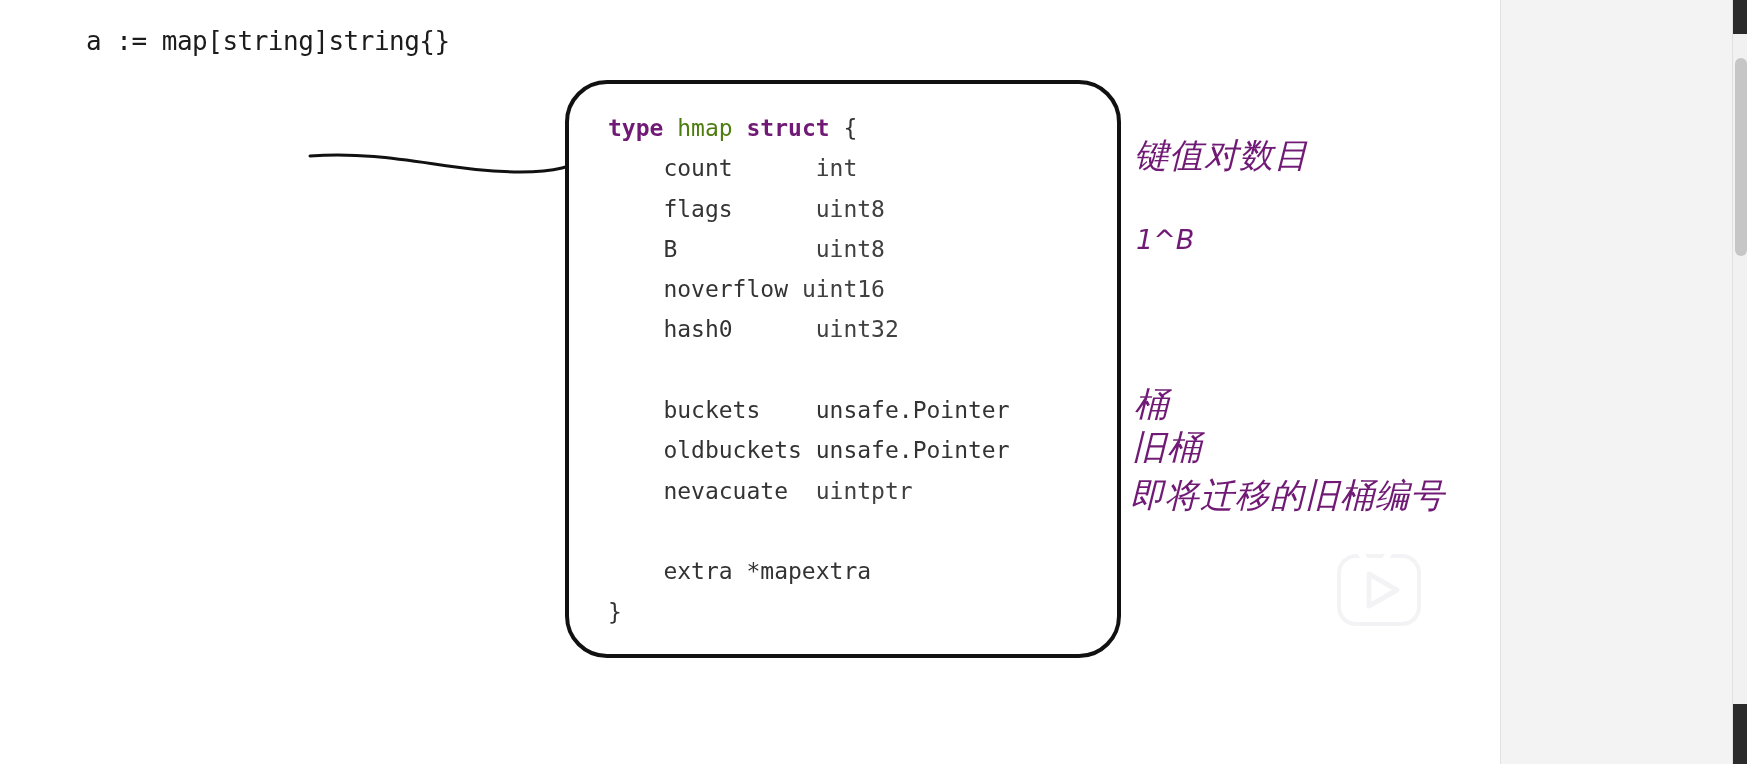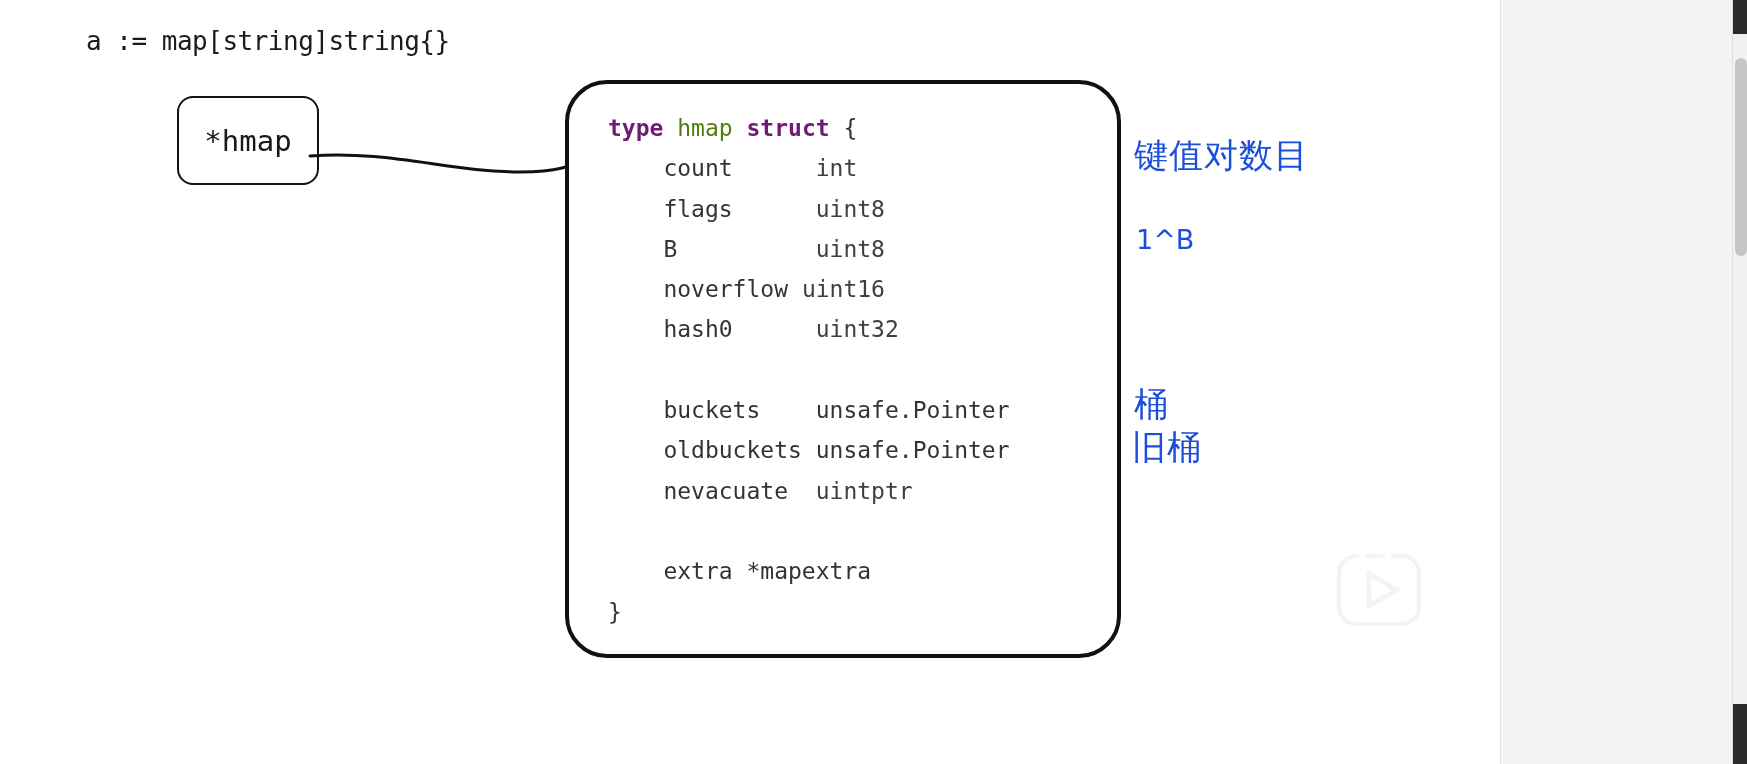--- a/index.html
+++ b/index.html
@@ -118,23 +118,24 @@
   .tok-kw     { color: #701a75; font-weight: bold; }
   .tok-ident  { color: #4d7c0f; }
   .tok-type   { color: #404040; font-weight: normal; }
   .tok-plain  { color: #333333; }
   .tok-punct  { color: #333333; }
 
   
   .annot {
     position: absolute;
     font-family: "DejaVu Serif", serif;
-    color: #1d4ed8;
+    color: #701a75;
     white-space: pre;
     letter-spacing: 1px;
+    font-style: italic;
   }
   #annot-count   { left: 1134px; top: 133px; font-size: 34px; }
   #annot-b       { left: 1136px; top: 224px; font-size: 27px; font-family: "DejaVu Sans", sans-serif; letter-spacing: 0; }
   #annot-buckets { left: 1134px; top: 382px; font-size: 34px; }
   #annot-old     { left: 1132px; top: 425px; font-size: 34px; text-align: right; }
   #annot-nevac   { left: 1130px; top: 473px; font-size: 34px; }
 
   
   #right-gutter {
     position: absolute;
@@ -190,37 +191,35 @@
 </style>
 </head>
 <body>
 
 <div id="canvas">
 
   <div id="slide">
 
     <div id="decl-line">a := map[string]string{}</div>
 
-    <div id="hmap-box">
-      <div id="hmap-label">*hmap</div>
-    </div>
 
     <svg id="arrow-svg" viewBox="0 0 310 70" xmlns="http://www.w3.org/2000/svg">
       <path d="M 10 36 C 90 30, 150 52, 220 52 C 258 52, 272 46, 286 38" fill="none" stroke="#111111" stroke-width="3" stroke-linecap="round"></path>
       <path d="M 270 26 L 290 37 L 268 44" fill="none" stroke="#111111" stroke-width="3" stroke-linecap="round" stroke-linejoin="round"></path>
     </svg>
 
     <div id="struct-box"></div>
 
     <div id="code-block"><div class="code-line"><span class="tok-kw">type </span><span class="tok-ident">hmap </span><span class="tok-kw">struct</span><span class="tok-punct"> {</span></div><div class="code-line"><span class="tok-plain">    count      </span><span class="tok-type">int</span></div><div class="code-line"><span class="tok-plain">    flags      </span><span class="tok-type">uint8</span></div><div class="code-line"><span class="tok-plain">    B          </span><span class="tok-type">uint8</span></div><div class="code-line"><span class="tok-plain">    noverflow </span><span class="tok-type">uint16</span></div><div class="code-line"><span class="tok-plain">    hash0      </span><span class="tok-type">uint32</span></div><div class="code-line blank">&nbsp;</div><div class="code-line"><span class="tok-plain">    buckets    unsafe.Pointer</span></div><div class="code-line"><span class="tok-plain">    oldbuckets unsafe.Pointer</span></div><div class="code-line"><span class="tok-plain">    nevacuate  </span><span class="tok-type">uintptr</span></div><div class="code-line blank">&nbsp;</div><div class="code-line"><span class="tok-plain">    extra *mapextra</span></div><div class="code-line"><span class="tok-punct">}</span></div></div>
 
     <div class="annot" id="annot-count">键值对数目</div>
     <div class="annot" id="annot-b">1^B</div>
     <div class="annot" id="annot-buckets">桶</div>
     <div class="annot" id="annot-old">旧桶</div>
+    <div class="annot" id="annot-nevac">即将迁移的旧桶编号</div>
 
     <svg id="play-watermark" viewBox="0 0 98 86" xmlns="http://www.w3.org/2000/svg">
       <rect x="4" y="4" width="90" height="78" rx="20" ry="20" fill="none" stroke="#ffffff" stroke-width="7"></rect>
       <rect x="9" y="9" width="80" height="68" rx="17" ry="17" fill="none" stroke="#e9e9ec" stroke-width="4"></rect>
       <path d="M 39 27 L 67 43 L 39 59 Z" fill="none" stroke="#e9e9ec" stroke-width="5" stroke-linejoin="round"></path>
       <path d="M 28 2 L 36 14" stroke="#ffffff" stroke-width="6" stroke-linecap="round"></path>
       <path d="M 62 2 L 54 14" stroke="#ffffff" stroke-width="6" stroke-linecap="round"></path>
     </svg>
 
   </div>

